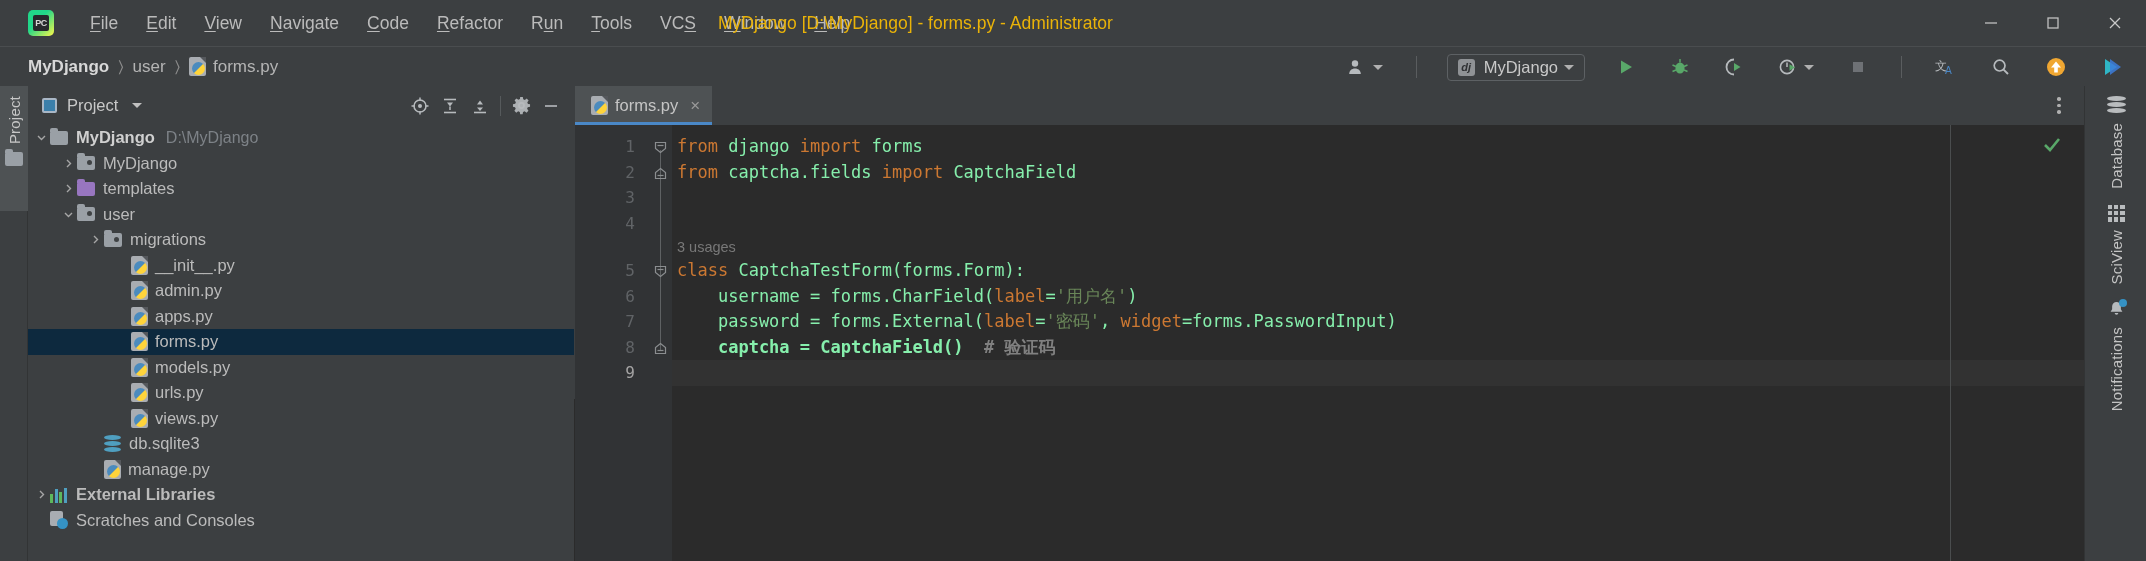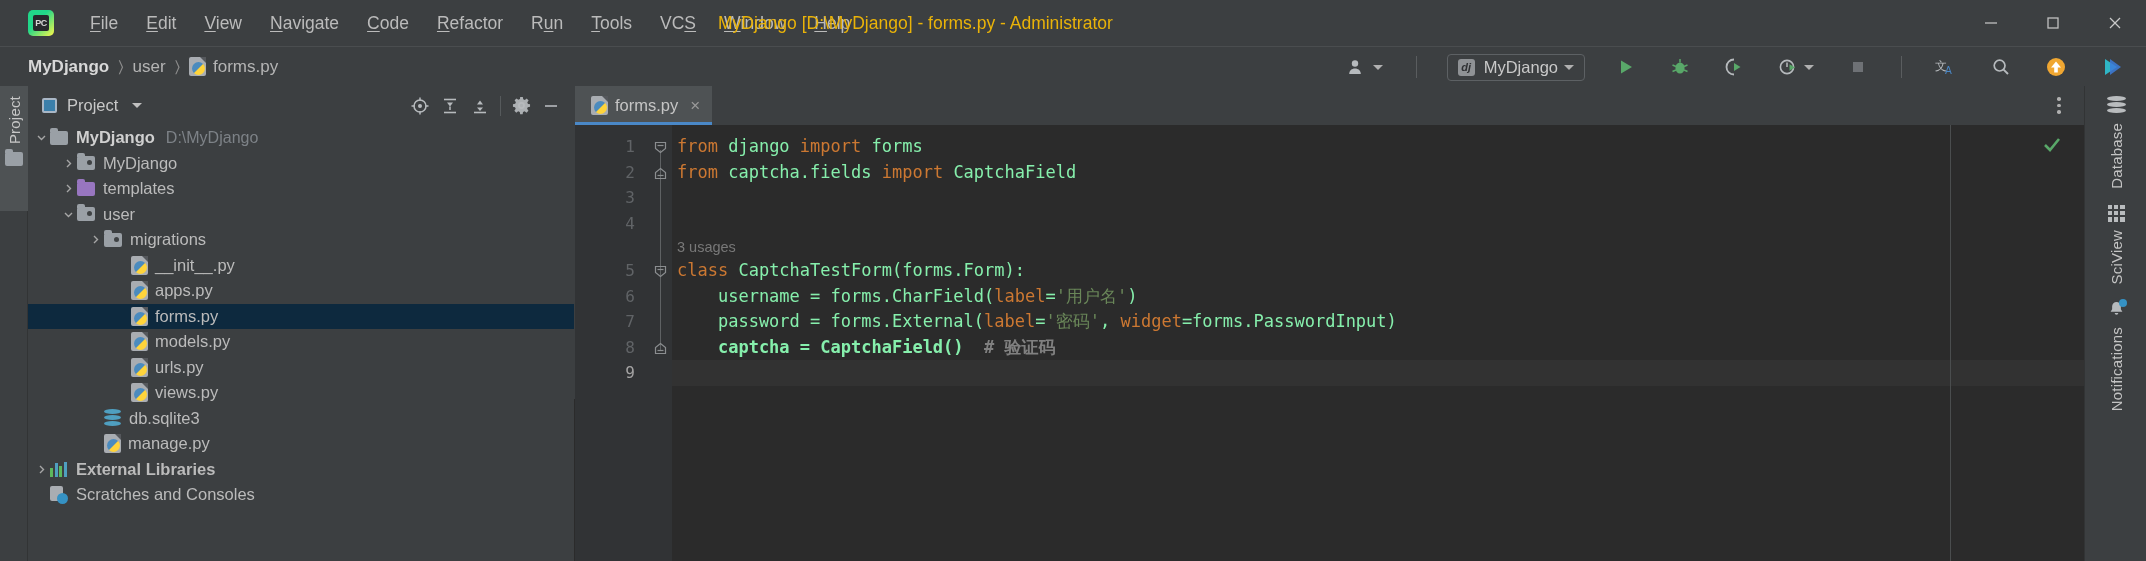--- a/index.html
+++ b/index.html
@@ -510,20 +510,30 @@
         </div>
         <div class="trow" style="padding-left: 85px;">
           <span class="arrow"></span>
           <span style="display: flex; align-items: center;">
             <span class="py-icon">
               <i class="pg"></i>
               <i class="sn"></i>
             </span>
           </span>
           <span class="nm">__init__.py</span>
+        </div>
+        <div class="trow" style="padding-left: 85px;">
+          <span class="arrow"></span>
+          <span style="display: flex; align-items: center;">
+            <span class="py-icon">
+              <i class="pg"></i>
+              <i class="sn"></i>
+            </span>
+          </span>
+          <span class="nm">admin.py</span>
         </div>
         <div class="trow" style="padding-left: 85px;">
           <span class="arrow"></span>
           <span style="display: flex; align-items: center;">
             <span class="py-icon">
               <i class="pg"></i>
               <i class="sn"></i>
             </span>
           </span>
           <span class="nm">apps.py</span>

